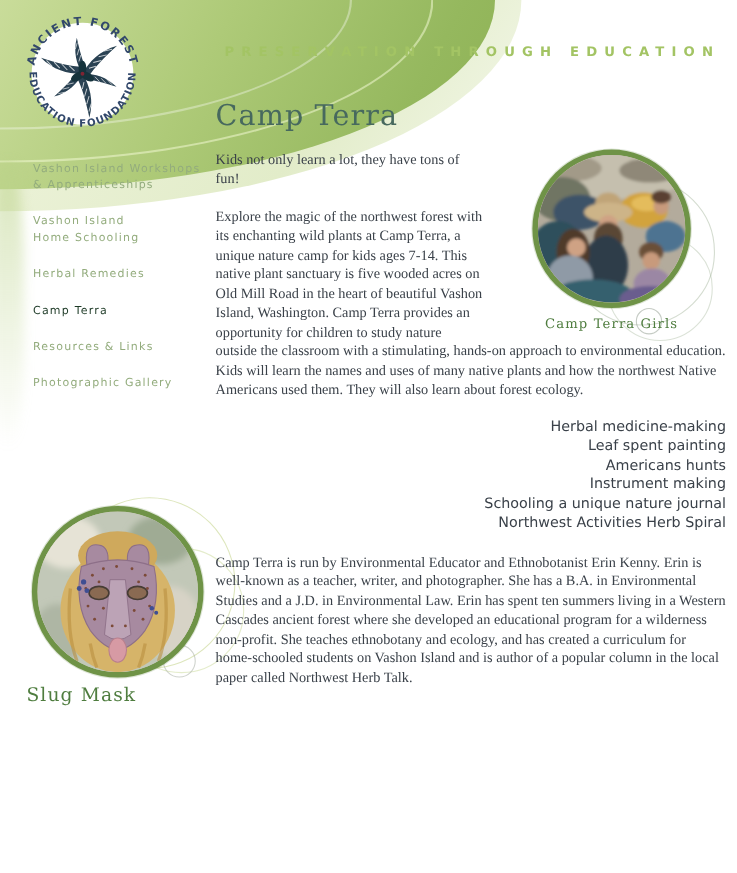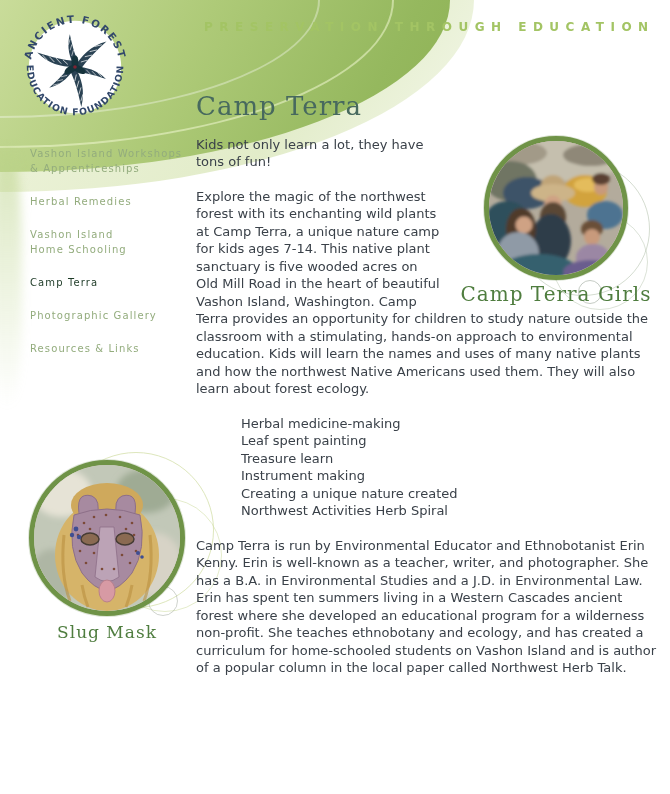--- a/index.html
+++ b/index.html
@@ -21,21 +21,21 @@
   .swoosh-line.l2{width:318px;height:116px;border-right:2px solid rgba(255,255,255,.35);
     border-bottom:2px solid rgba(255,255,255,.35);}
   .left-fade{position:absolute;left:-8px;top:148px;width:30px;height:260px;
     background:linear-gradient(to bottom,rgba(186,210,136,.55),rgba(244,248,230,0));
     filter:blur(5px);border-radius:40%;}
 
   
   .logo{position:absolute;left:16px;top:8px;width:118px;height:118px;cursor:pointer;}
 
   
-  .tagline{position:absolute;left:204px;top:20px;font-size:12px;font-weight:bold;
+  .tagline{position:absolute;left:204px;top:40px;font-size:12px;font-weight:bold;
     letter-spacing:6.5px;color:#a3c464;white-space:nowrap;}
 
   
   .nav{position:absolute;left:30px;top:146px;width:172px;}
   .nav a{display:block;margin-bottom:18px;font-size:10px;font-weight:normal;
     letter-spacing:1.1px;line-height:15px;color:#93ac7d;text-decoration:none;
     white-space:pre-line;}
   .nav a.active{color:#1d3a26;}
 
   
@@ -45,34 +45,34 @@
   .ring.rc{left:578px;top:280px;width:22px;height:22px;border:1px solid rgba(150,160,148,.55);}
   .ring.rd{left:58px;top:452px;width:154px;height:154px;border:1px solid rgba(206,220,160,.7);}
   .ring.re{left:108px;top:498px;width:112px;height:112px;border:1px solid rgba(206,220,160,.55);}
   .ring.rf{left:148px;top:586px;width:28px;height:28px;border:1px solid rgba(168,174,164,.55);}
 
   
   .content{position:absolute;left:196px;top:98px;width:464px;color:#3a4149;
     font-size:13px;line-height:17.5px;}
   .content h1{font-family:"DejaVu Serif",serif;font-weight:normal;font-size:26px;
     color:#47695e;letter-spacing:1px;margin:0 0 20px 0;}
-  .content p{margin:0 0 17px 0;}
+  .content p{margin:0 0 17px 0;font-family:Liberation Serif, serif;}
   .activities{list-style:none;margin:0 0 17px 0;padding:0 0 0 45px;}
-  .activities li{line-height:17.5px;}
+  .activities li{line-height:17.5px;text-align:right;}
 
   
   .girls-figure{float:right;width:208px;margin:0 0 4px 10px;text-align:center;}
   .photo-circle{border-radius:50%;border:5px solid #6f9347;overflow:hidden;
     margin:0 auto;background:#cfcabb;box-shadow:0 0 0 1px rgba(120,150,90,.25);}
   .photo-circle.girls{width:134px;height:134px;}
   .photo-circle.slug{width:146px;height:146px;}
   .figure-caption{font-family:"DejaVu Serif",serif;color:#4f7d3f;letter-spacing:1px;
     margin-top:6px;}
-  .girls-figure .figure-caption{font-size:20px;}
-  .slug-figure{position:absolute;left:24px;top:460px;width:166px;text-align:center;}
+  .girls-figure .figure-caption{font-size:12px;}
+  .slug-figure{position:absolute;left:24px;top:460px;width:166px;}
   .slug-figure .figure-caption{font-size:17px;}
 </style>
 </head>
 <body>
 
 <div class="page">
 
   <div class="swoosh-halo"></div>
   <div class="swoosh"></div>
   <div class="swoosh-line l1"></div>
@@ -118,26 +118,26 @@
   <div class="ring ra"></div>
   <div class="ring rb"></div>
   <div class="ring rc"></div>
   <div class="ring rd"></div>
   <div class="ring re"></div>
   <div class="ring rf"></div>
 
   <nav class="nav">
     <a href="#">Vashon Island Workshops
 &amp; Apprenticeships</a>
-    <a href="#">Herbal Remedies</a>
     <a href="#">Vashon Island
 Home Schooling</a>
+    <a href="#">Herbal Remedies</a>
     <a href="#" class="active">Camp Terra</a>
+    <a href="#">Resources &amp; Links</a>
     <a href="#">Photographic Gallery</a>
-    <a href="#">Resources &amp; Links</a>
   </nav>
 
   <div class="content">
     <h1>Camp Terra</h1>
 
     <div class="girls-figure">
       <div class="photo-circle girls">
         <svg width="134" height="134" viewBox="0 0 134 134">
           <defs>
               <filter id="soft1">
@@ -174,23 +174,23 @@
         </svg>
       </div>
       <div class="figure-caption">Camp Terra Girls</div>
     </div>
 
     <p>Kids not only learn a lot, they have tons of fun!</p>
     <p>Explore the magic of the northwest forest with its enchanting wild plants at Camp Terra, a unique nature camp for kids ages 7-14. This native plant sanctuary is five wooded acres on Old Mill Road in the heart of beautiful Vashon Island, Washington. Camp Terra provides an opportunity for children to study nature outside the classroom with a stimulating, hands-on approach to environmental education. Kids will learn the names and uses of many native plants and how the northwest Native Americans used them. They will also learn about forest ecology.</p>
     <ul class="activities">
       <li>Herbal medicine-making</li>
       <li>Leaf spent painting</li>
-      <li>Treasure learn</li>
+      <li>Americans hunts</li>
       <li>Instrument making</li>
-      <li>Creating a unique nature created</li>
+      <li>Schooling a unique nature journal</li>
       <li>Northwest Activities Herb Spiral</li>
     </ul>
     <p>Camp Terra is run by Environmental Educator and Ethnobotanist Erin Kenny. Erin is well-known as a teacher, writer, and photographer. She has a B.A. in Environmental Studies and a J.D. in Environmental Law. Erin has spent ten summers living in a Western Cascades ancient forest where she developed an educational program for a wilderness non-profit. She teaches ethnobotany and ecology, and has created a curriculum for home-schooled students on Vashon Island and is author of a popular column in the local paper called Northwest Herb Talk.</p>
   </div>
 
   <div class="slug-figure">
     <div class="photo-circle slug">
       <svg width="146" height="146" viewBox="0 0 146 146">
         <defs>
             <filter id="soft2">

